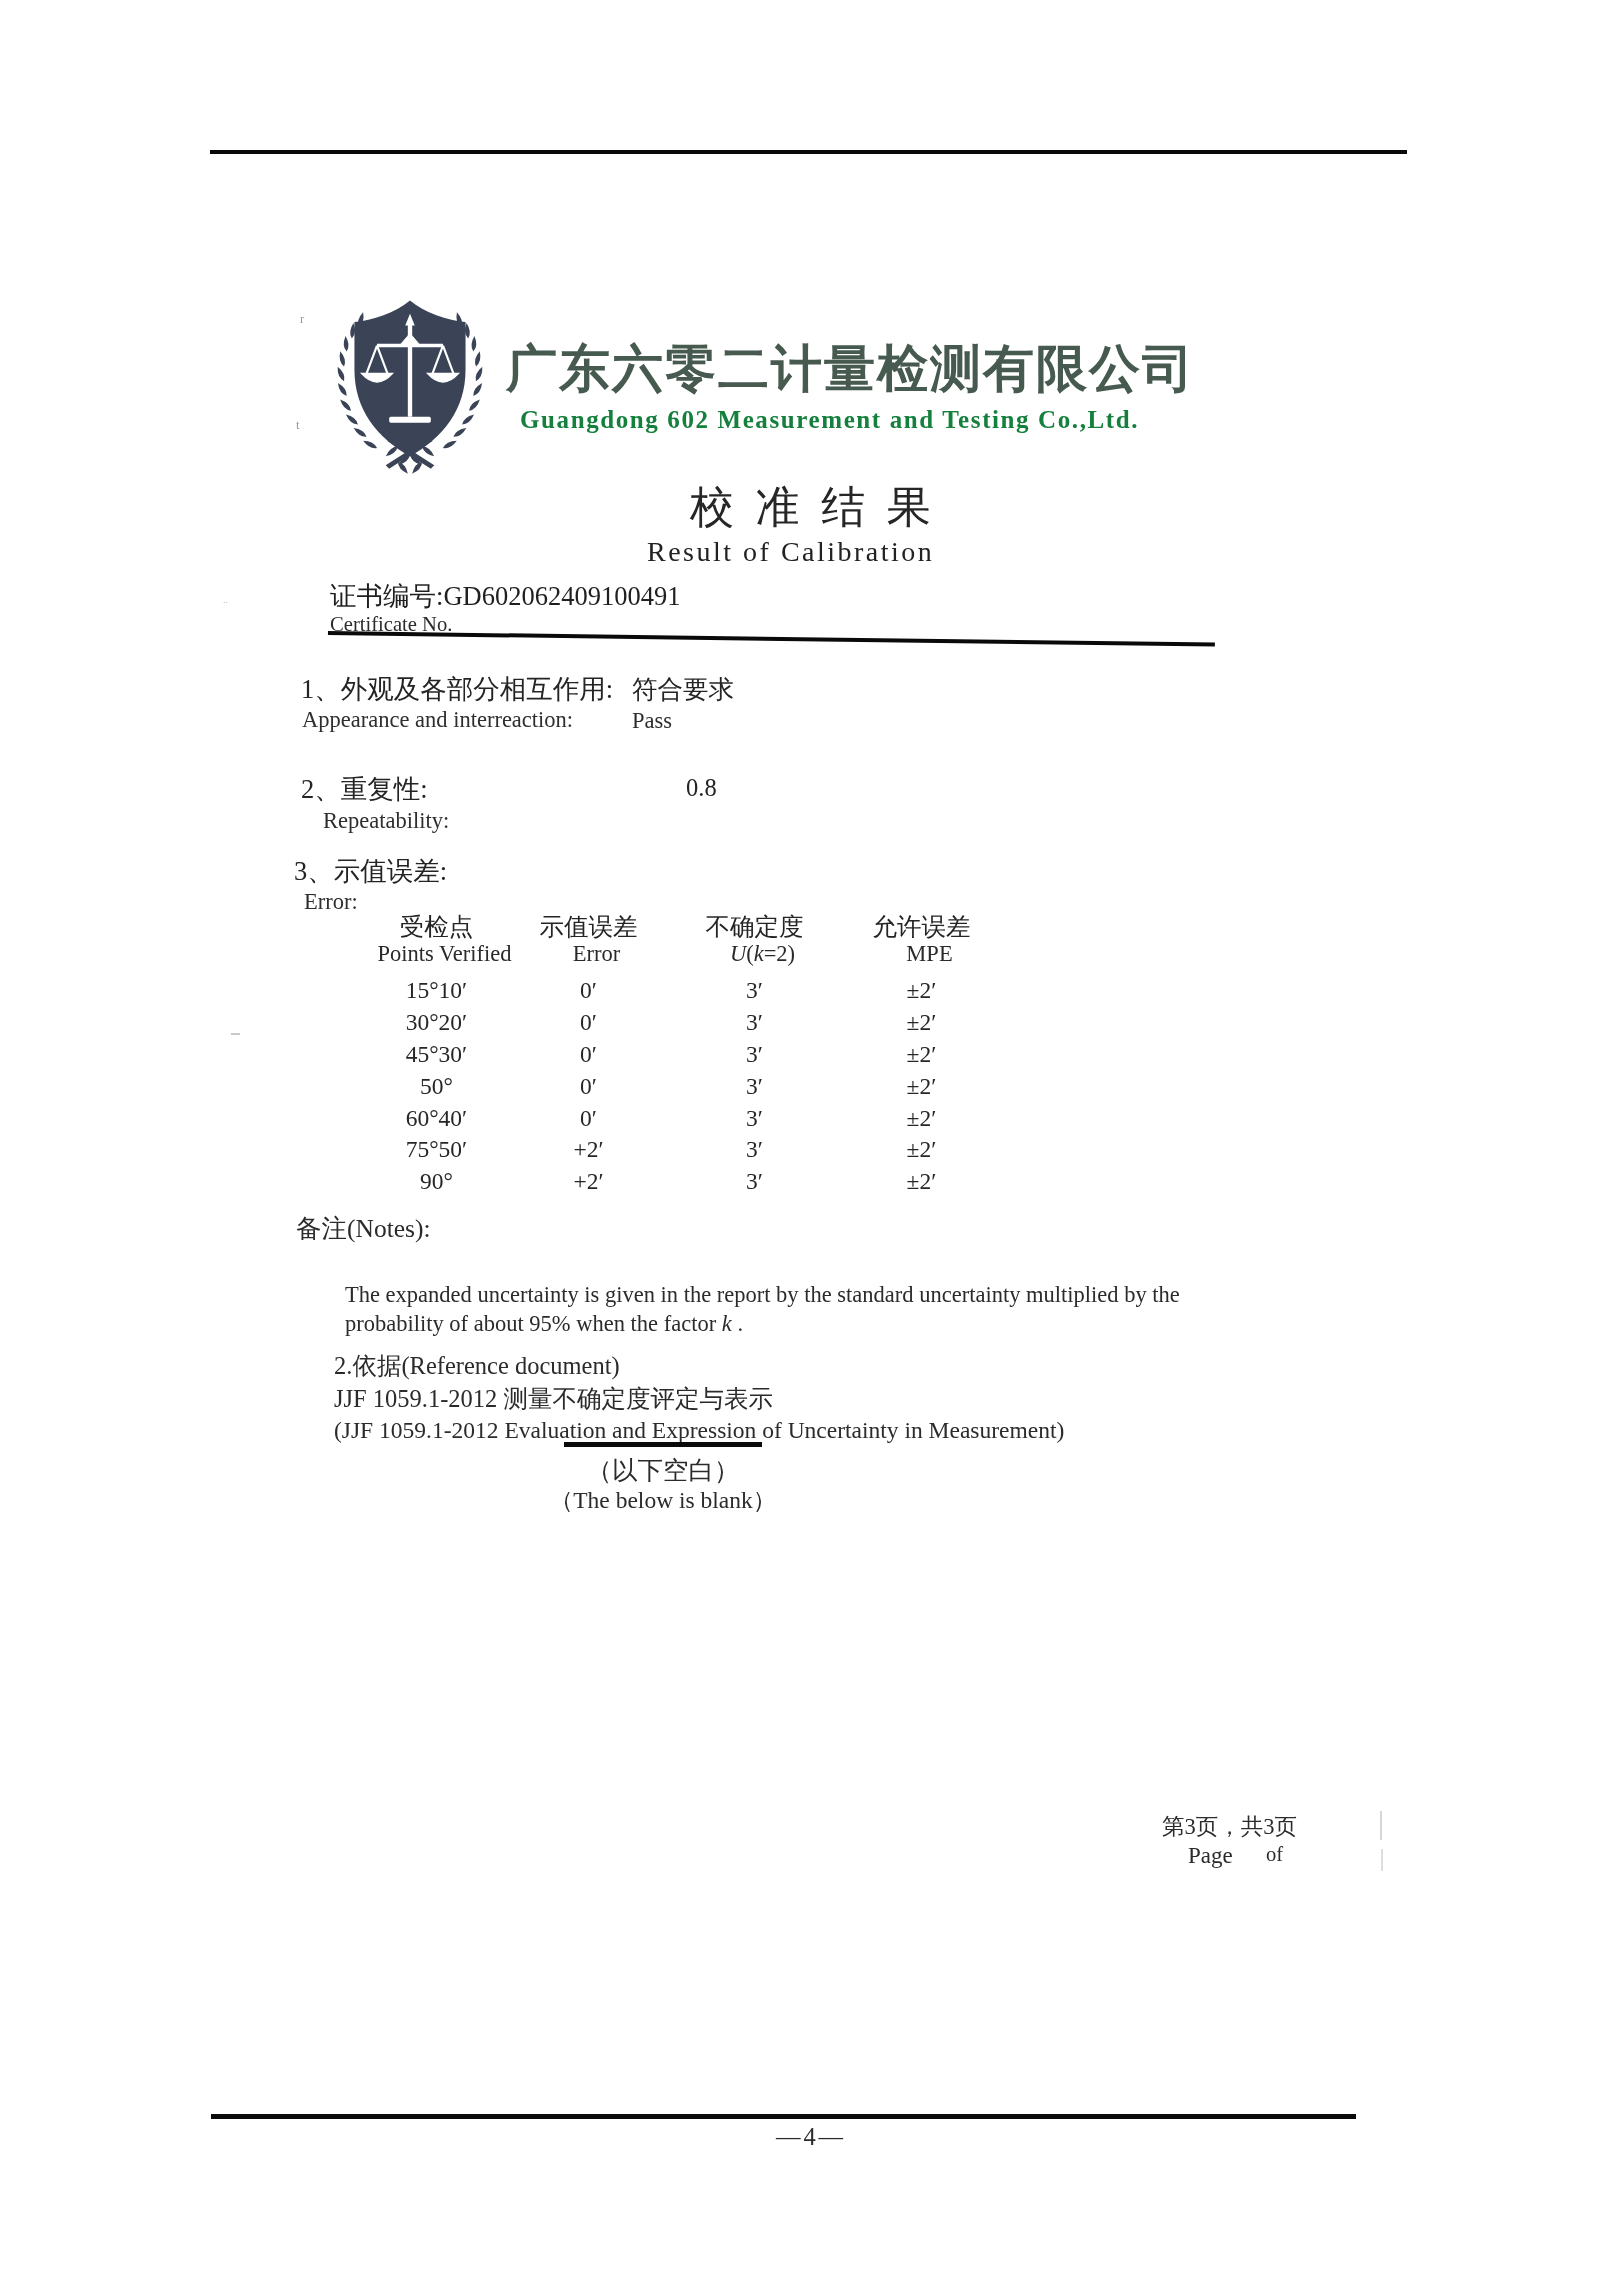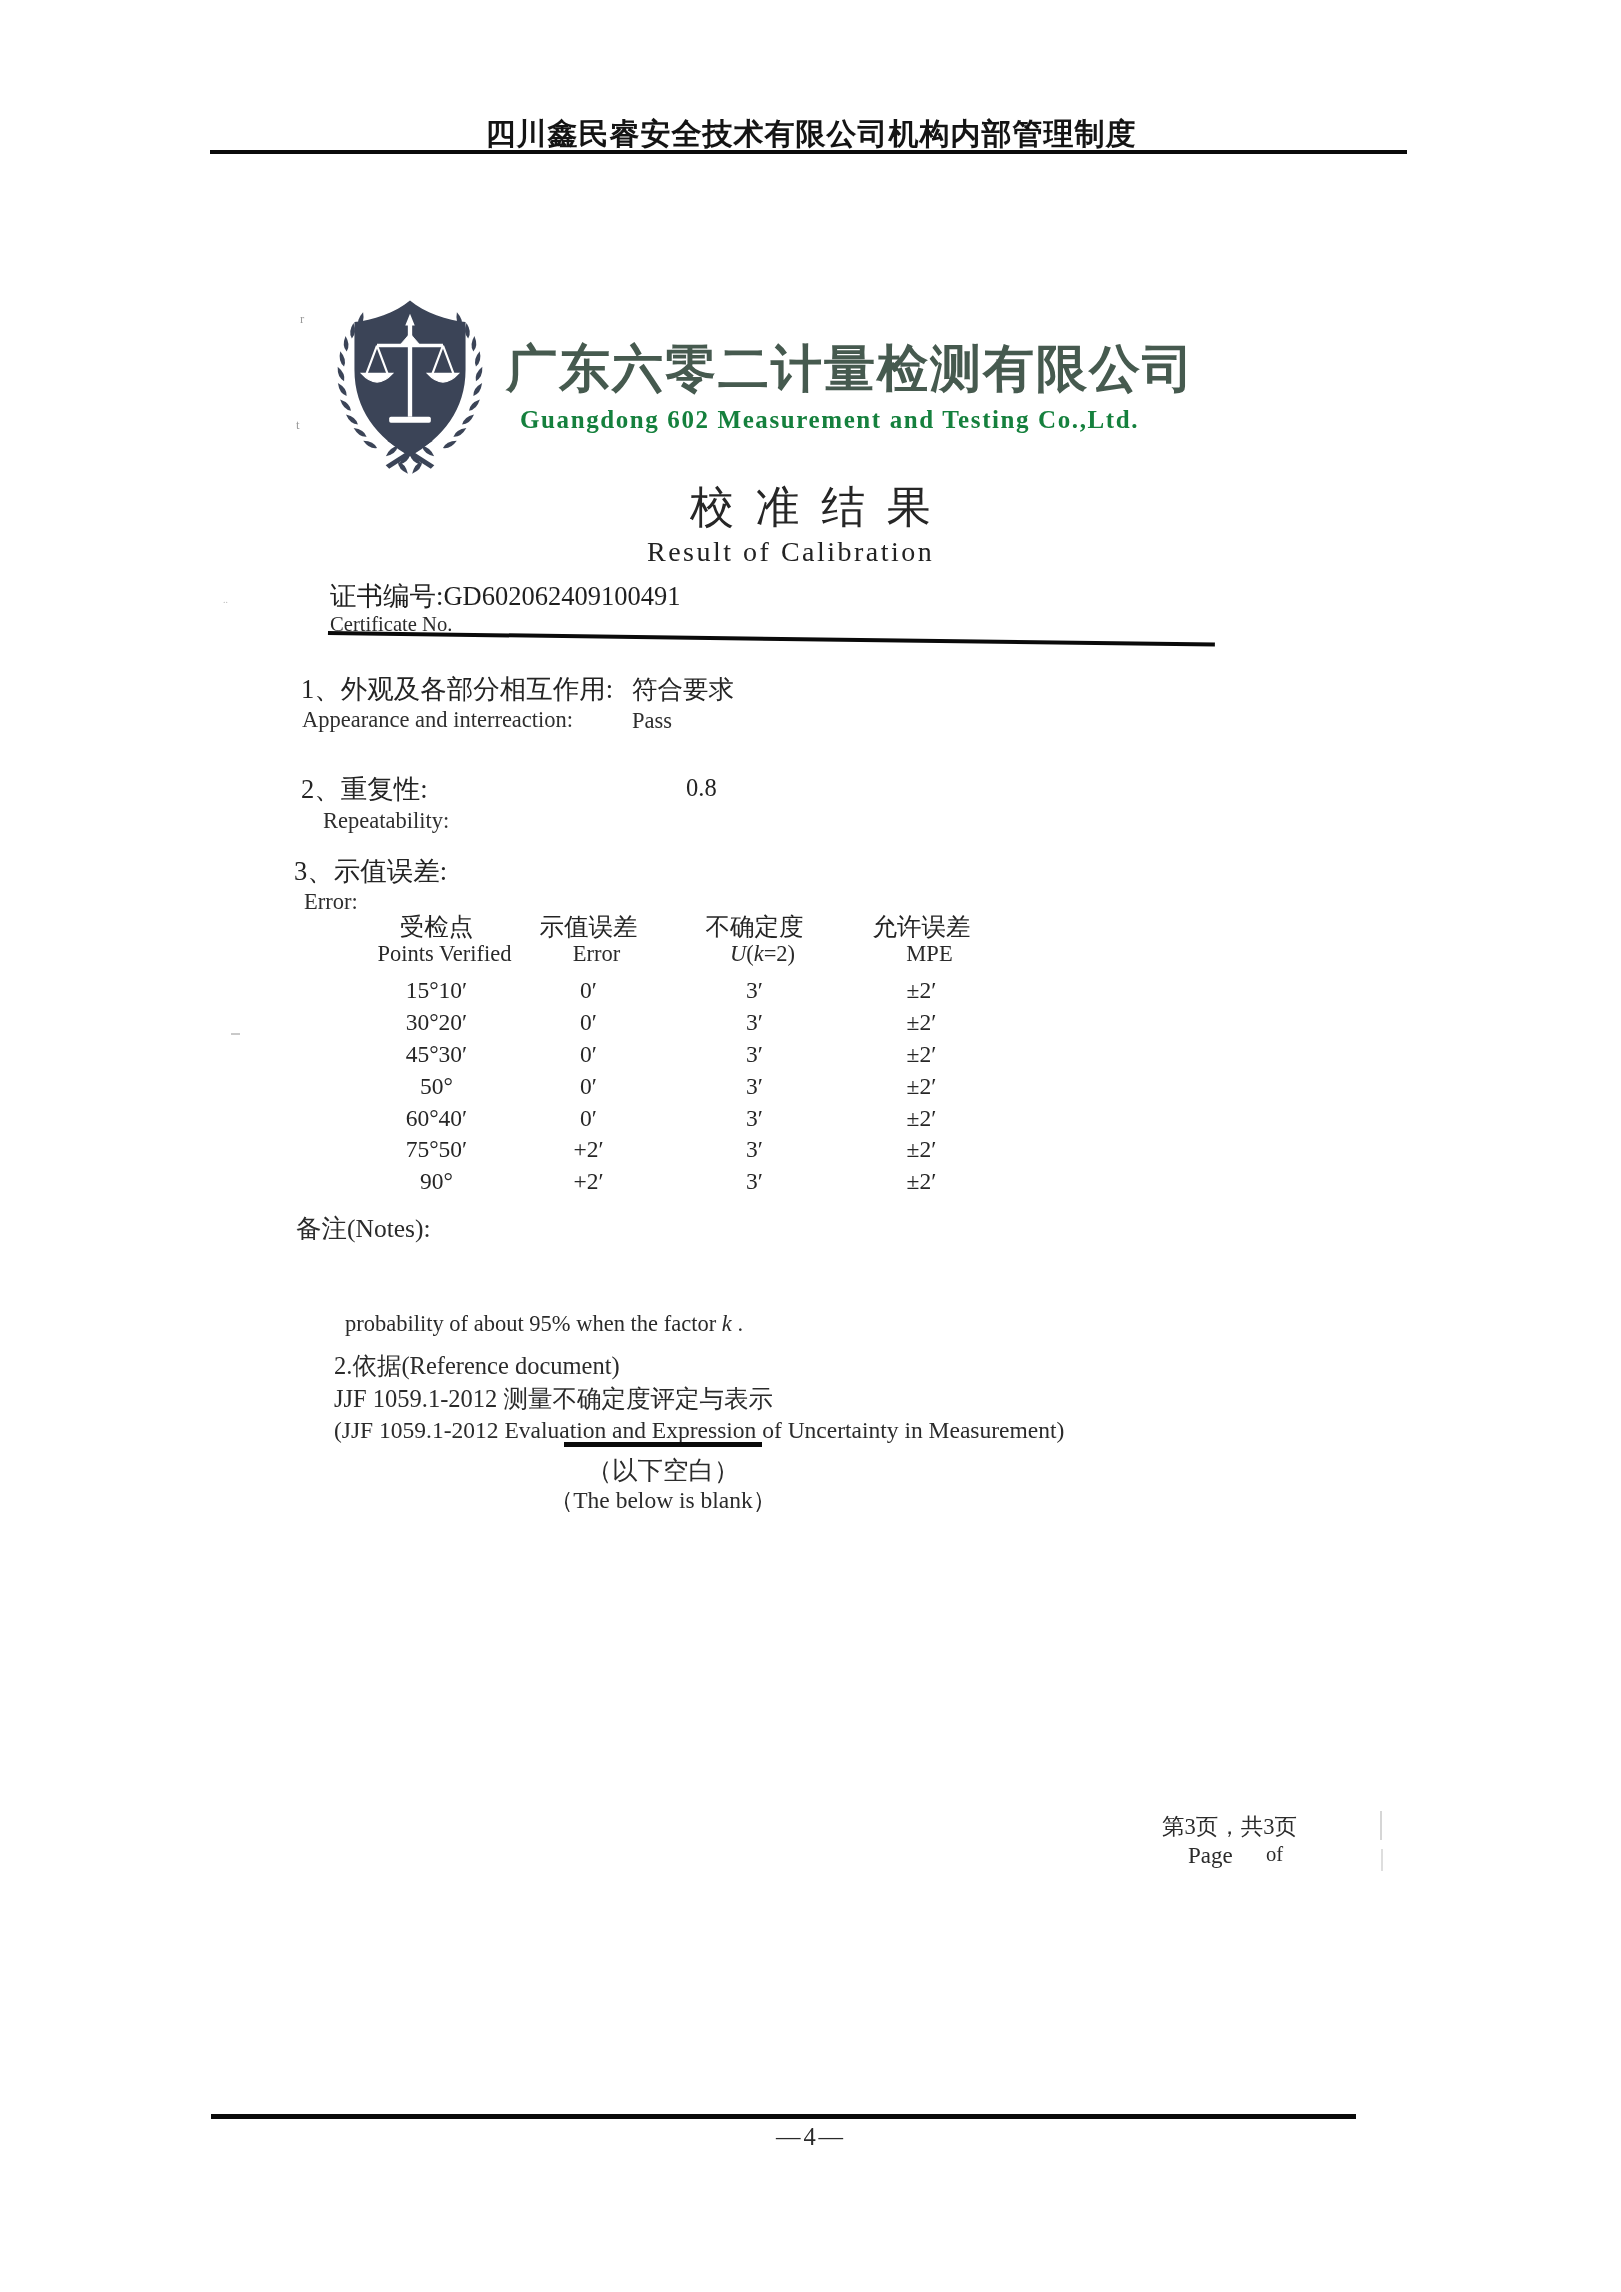--- a/index.html
+++ b/index.html
@@ -39,21 +39,20 @@
   
   .note{font-size:22.5px;}
   
   .mark{position:absolute;color:#9a9a9a;font-size:12.7px;}
 </style>
 </head>
 <body>
 
 <div class="page">
 
-  <div class="abs sans hdr-title center">四川鑫民睿安全技术有限公司机构内部管理制度</div>
   <div class="rule" style="left:210px;top:150px;width:1197px;height:3.9px;"></div>
 
   <div class="mark" style="left:300px;top:312px;">r</div>
   <div class="mark" style="left:296px;top:418px;">t</div>
   <div class="mark" style="left:223px;top:594px;font-size:9.8px;color:#b5b5b5;">..</div>
   <div class="abs" style="left:231px;top:1033px;width:8.8px;height:2px;background:#c9c9c9;"></div>
   <div class="abs" style="left:1380px;top:1811px;width:2px;height:29px;background:#d6d6d6;"></div>
   <div class="abs" style="left:1381px;top:1849px;width:2px;height:21.6px;background:#dedede;"></div>
 
   <div class="abs" style="left:316px;top:290px;width:188px;height:184px;">
@@ -194,20 +193,21 @@
     <div class="trow" style="top: 1168px;">
       <span class="tc c1">90°</span>
       <span class="tc c2">+2′</span>
       <span class="tc c3">3′</span>
       <span class="tc c4">±2′</span>
     </div>
   </div>
   </div>
 
   <div class="abs" style="left:296px;top:1211px;font-size:25.5px;">备注(Notes):</div>
+  <div class="abs note" style="left:345px;top:1282px;">The expanded uncertainty is given in the report by the standard uncertainty multiplied by the</div>
   <div class="abs note" style="left:345px;top:1311px;">
     <span>probability of about 95% when the factor </span><span class="it">k</span><span> .</span>
   </div>
   <div class="abs" style="left:334px;top:1349px;font-size:24.5px;">2.依据(Reference document)</div>
   <div class="abs" style="left:334px;top:1382px;font-size:24.5px;">JJF 1059.1-2012 测量不确定度评定与表示</div>
   <div class="abs" style="left:334px;top:1417px;font-size:23.5px;">(JJF 1059.1-2012 Evaluation and Expression of Uncertainty in Measurement)</div>
 
   <div class="rule" style="left:564px;top:1442px;width:198px;height:4.9px;"></div>
   <div class="abs center" style="left:663px;top:1453px;font-size:25.5px;">（以下空白）</div>
   <div class="abs center" style="left:663px;top:1484px;font-size:23.5px;">（The below is blank）</div>

